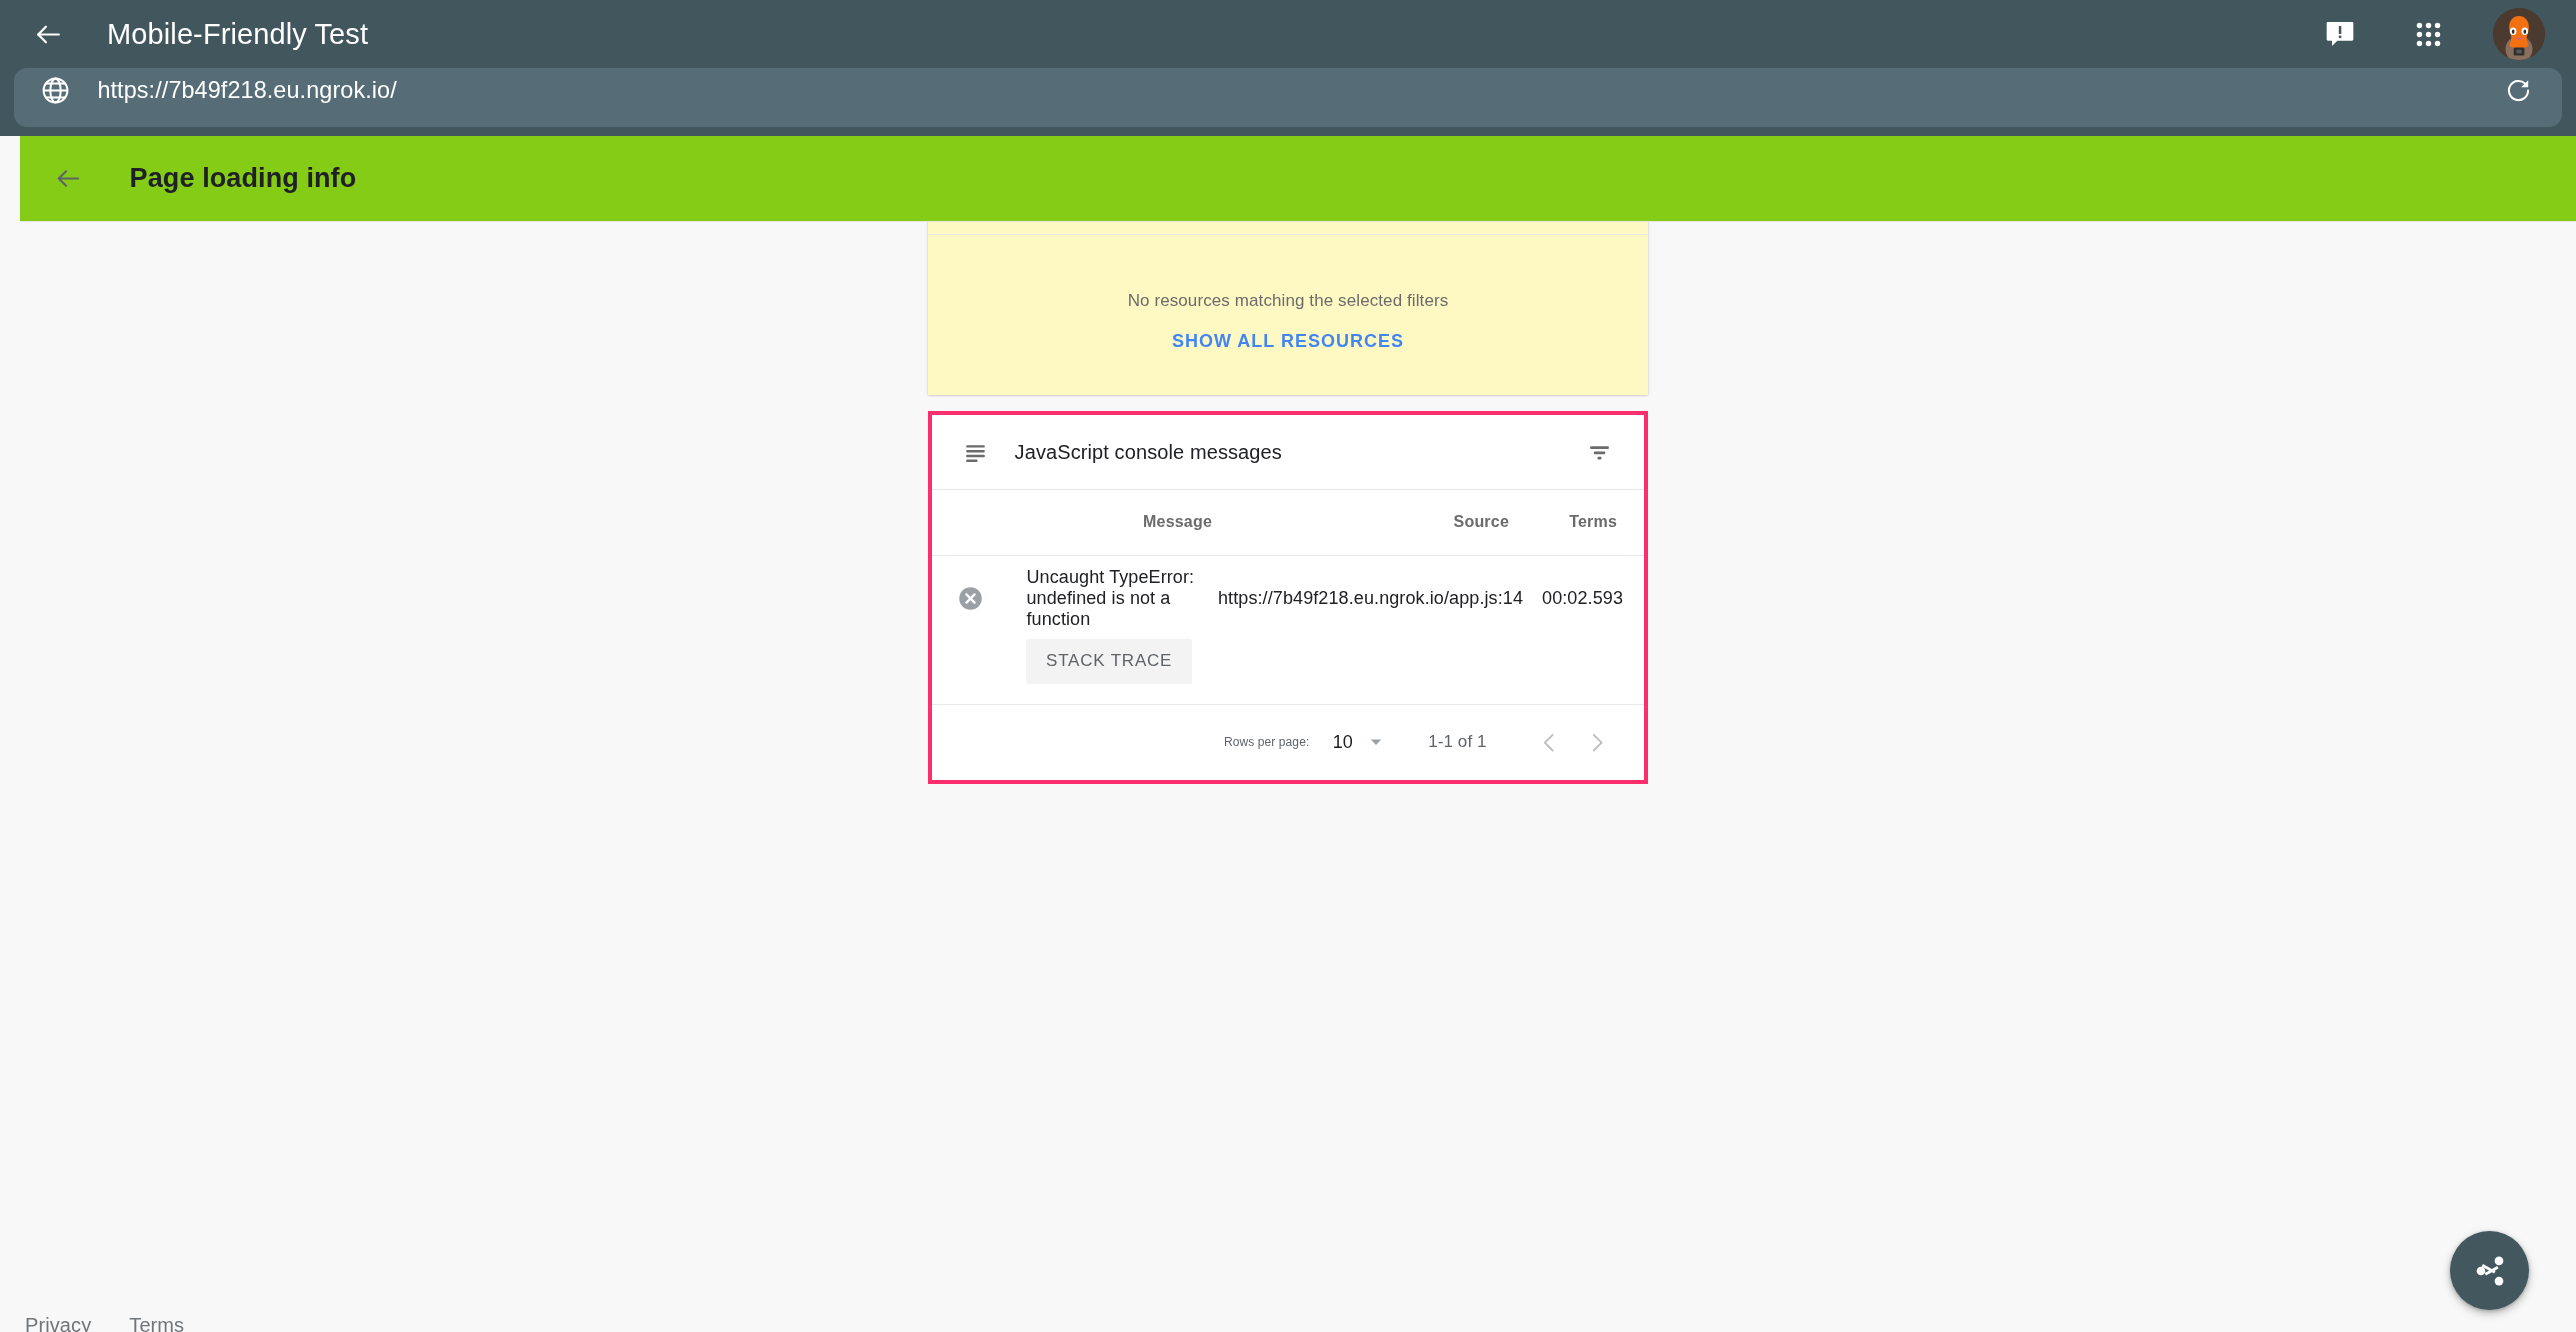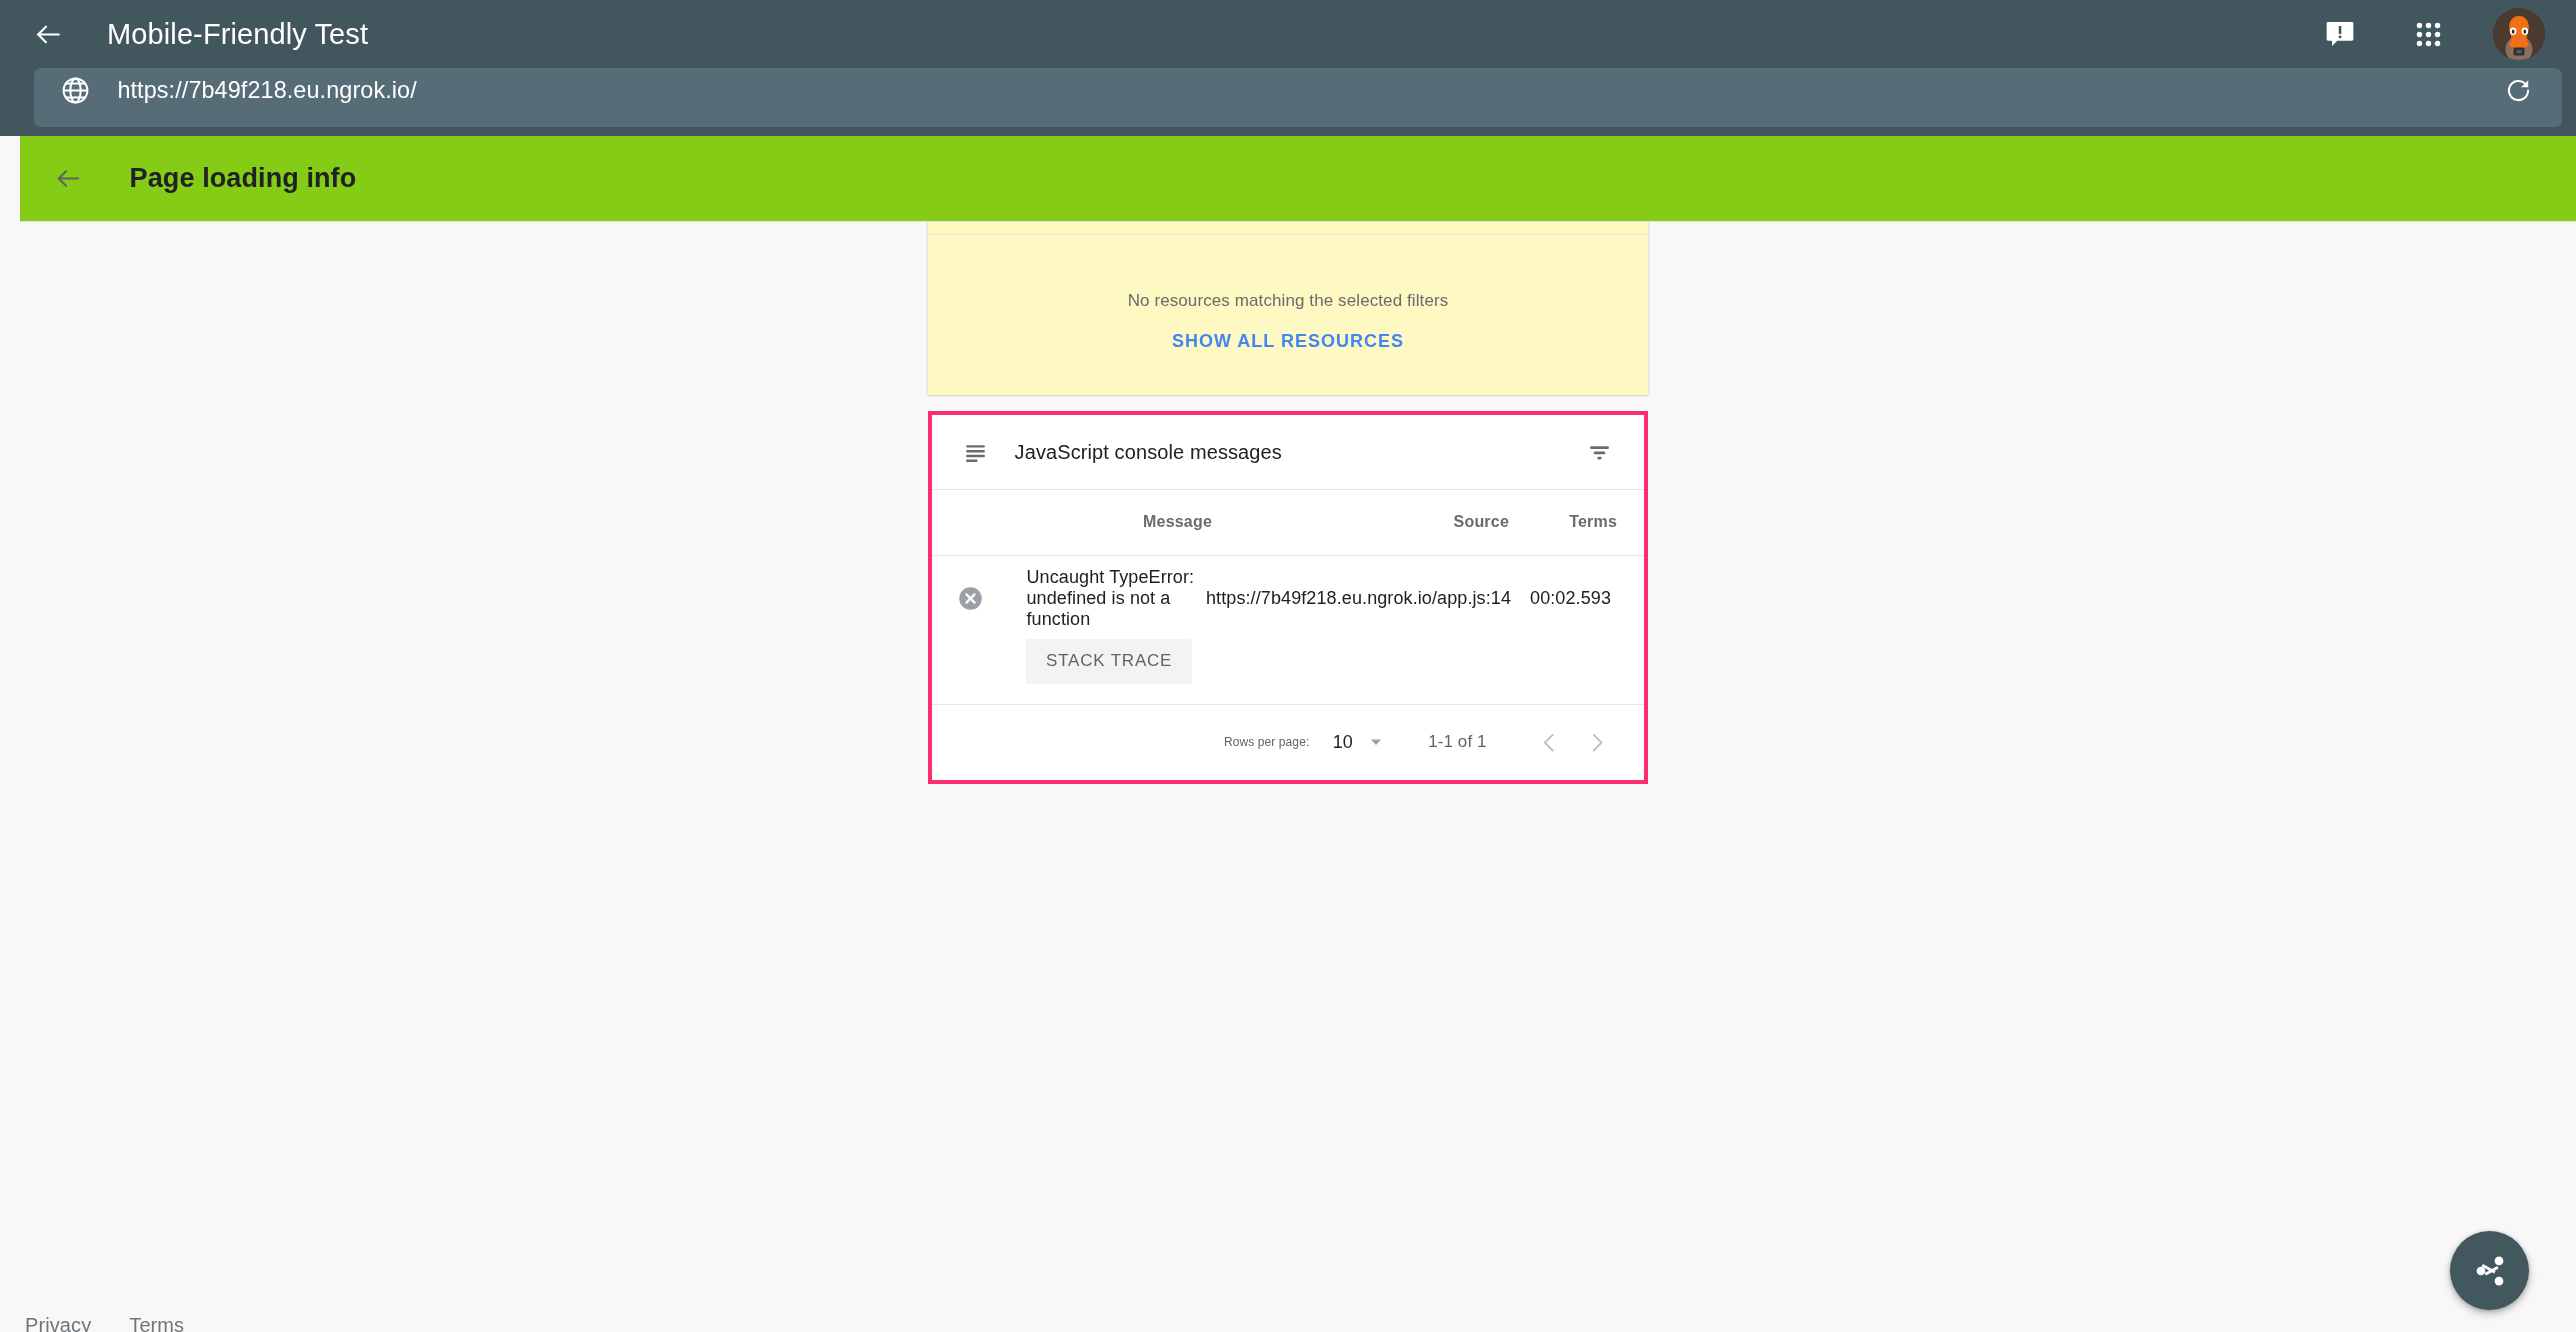--- a/index.html
+++ b/index.html
@@ -49,25 +49,24 @@
   }
 
   
   .urlbar-wrap {
     background: #42565e;
     padding: 0 14.4px 9px 14.4px;
   }
   .urlbar {
     height: 59px;
     background: #566d77;
-    border-radius: 7px;
+    border-radius: 13px;
     display: flex;
     align-items: center;
     padding: 0 20px 15px 0;
-    margin-left: 20px;
   }
   .urlbar-globe {
     width: 83px; height: 59px;
     display: flex; align-items: center; justify-content: center;
     flex: 0 0 auto;
   }
   .urlbar-text {
     color: #ffffff;
     font-size: 23.4px;
     letter-spacing: 0.1px;
@@ -205,21 +204,21 @@
     align-items: center;
     height: 65px;
     padding: 0 27px 0 25px;
   }
   .th-spacer { width: 47px; flex: 0 0 auto; }
   .th-message { flex: 1 1 auto; padding-left: 22.5px; }
   .th-source { width: 297px; flex: 0 0 auto; }
   .th-time { width: 108px; flex: 0 0 auto; text-align: right; }
 
   .console-row {
-    padding: 0 33px 0 25px;
+    padding: 0 21px 0 25px;
     border-top: 0.9px solid #e8e8e8;
   }
   .console-row-main {
     display: flex;
     align-items: center;
     min-height: 67px;
     padding-top: 10.8px;
   }
   .td-icon { width: 47px; flex: 0 0 auto; display: flex; align-items: center; }
   .td-message {

